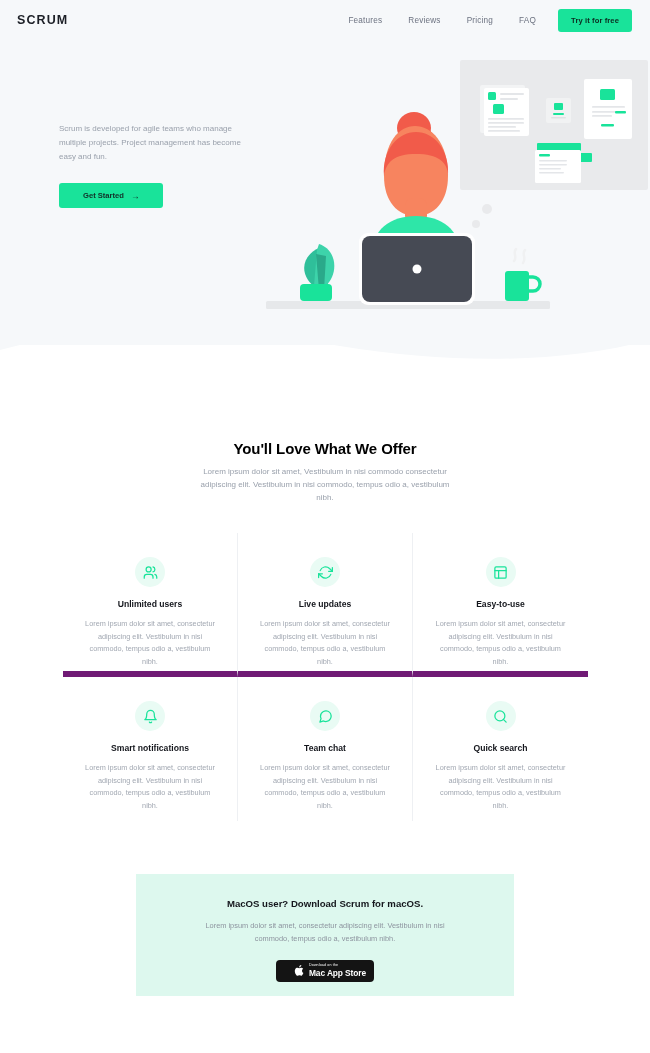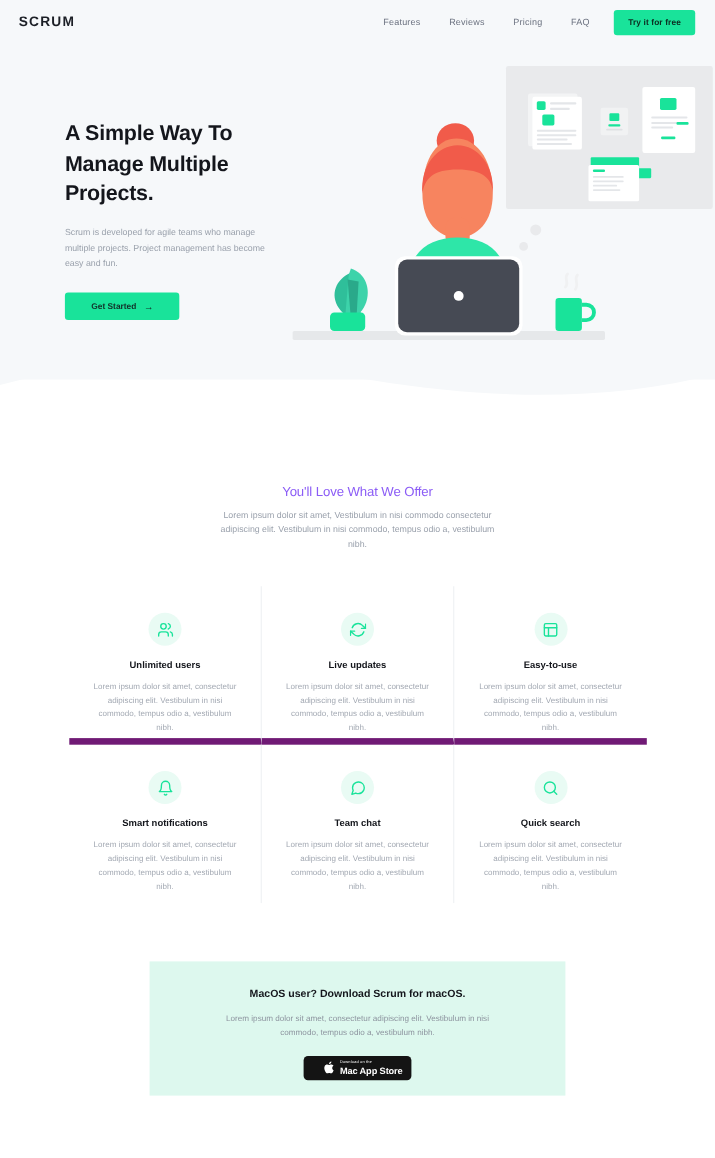--- a/index.html
+++ b/index.html
@@ -57,21 +57,21 @@
     font-size: 7.6px; font-weight: bold;
     padding: 8px 24px; border: none; border-radius: 3px; cursor: pointer;
   }
   .hero-btn .arw { font-size: 8.5px; line-height: 1; }
 
   
   .illus { position: absolute; left: 262px; top: 58px; width: 388px; height: 258px; z-index: 5; }
 
   
   .offer { position: absolute; left: 0; top: 440px; width: 650px; text-align: center; }
-  .offer-title { font-size: 12px; font-weight: normal; color: #8b5cf6; letter-spacing: -0.1px; }
+  .offer-title { font-size: 15px; font-weight: bold; color: #000000; letter-spacing: -0.1px; }
   .offer-sub {
     margin: 9px auto 0; width: 252px; font-size: 8px; color: #9aa1ac; line-height: 1.62;
   }
 
   
   .grid {
     position: absolute; left: 63px; top: 533px; width: 525px; height: 288px;
     display: grid; grid-template-columns: 1fr 1fr 1fr; grid-template-rows: 1fr 1fr;
   }
   .cell {
@@ -128,21 +128,20 @@
     <div class="nav-links">
       <span class="nav-link">Features</span>
       <span class="nav-link">Reviews</span>
       <span class="nav-link">Pricing</span>
       <span class="nav-link">FAQ</span>
       <button class="nav-cta">Try it for free</button>
     </div>
   </div>
 
   <div class="hero-text">
-    <h1 class="hero-title">A Simple Way To Manage Multiple Projects.</h1>
     <p class="hero-sub">Scrum is developed for agile teams who manage multiple projects. Project management has become easy and fun.</p>
     <button class="hero-btn">
       <span>Get Started</span>
       <span class="arw">→</span>
     </button>
   </div>
 
   <svg class="illus" viewBox="0 0 388 258">
 
     <rect x="198" y="2" width="188" height="130" rx="2" fill="#e9eaec"></rect>

